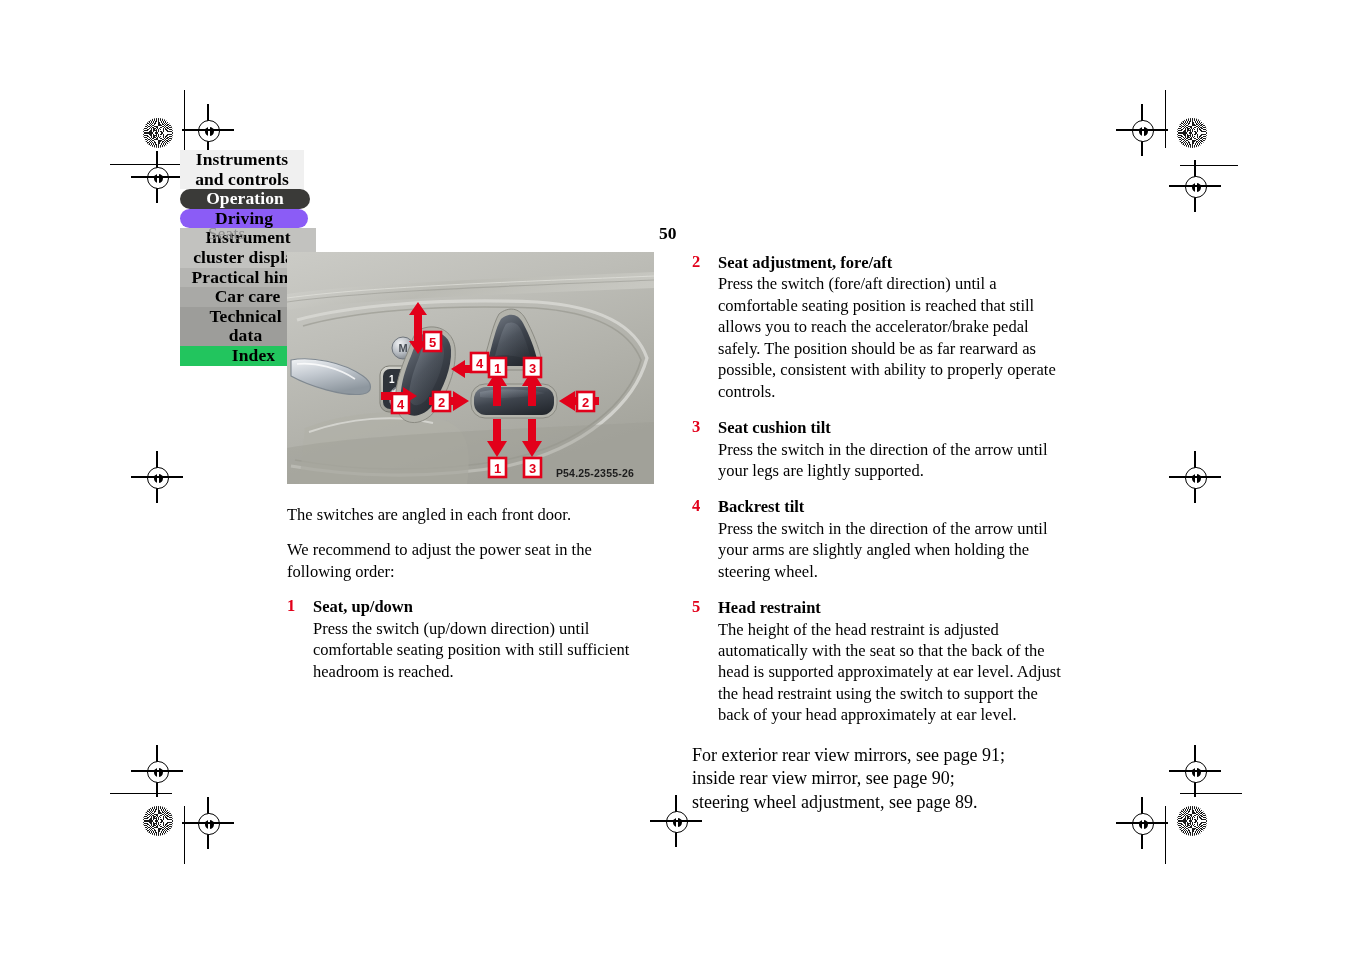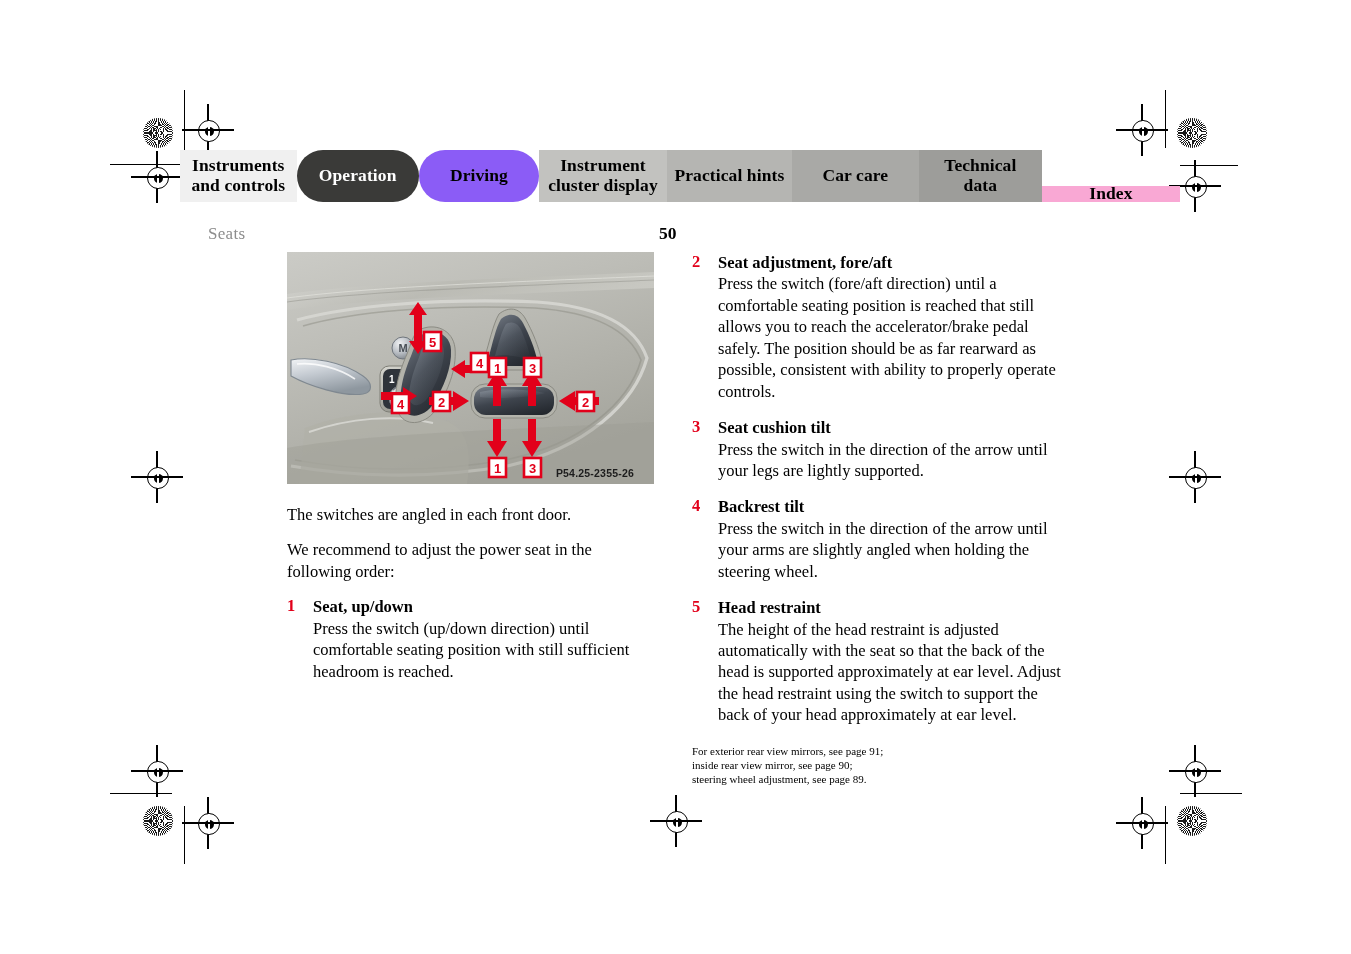--- a/index.html
+++ b/index.html
@@ -46,20 +46,21 @@
       repeating-conic-gradient(#1a1a1a 0 4deg, #ffffff 4deg 8deg);
   }
   .trimline { position:absolute; background:#000; }
   .trim-h { height:1.4px; }
   .trim-v { width:1.4px; }
 
   
   .tabbar {
     position:absolute; left:180px; top:150px; width:1000px; height:52px;
     display:flex;
+    flex-direction:column;
   }
   .tab {
     display:flex; align-items:center; justify-content:center; text-align:center;
     font-weight:bold; font-size:17.5px; line-height:1.12; color:#000;
     padding:0 4px; letter-spacing:0.1px;
   }
   .tab.active { color:#ffffff;border-radius:29px; }
 
   
   .runhead {
@@ -97,21 +98,21 @@
   
   ol.steps { margin:0; padding:0; list-style:none; }
   ol.steps > li { position:relative; padding-left:26px; margin-bottom:15px; }
   ol.steps > li:last-child { margin-bottom:0; }
   .step-num {
     position:absolute; left:0; top:0; color:#e2001a; font-weight:bold; font-size:16.5px;
   }
   .step-head { font-weight:bold; font-size:16.5px; color:#000; line-height:1.3; }
   .step-body { font-size:16.5px; color:#000; line-height:1.3; }
 
-  .crossrefs { margin-top:18px; font-size:11px; line-height:1.3; color:#000; }
+  .crossrefs { margin-top:18px; font-size:18px; line-height:1.3; color:#000; }
   .crossrefs div { white-space:nowrap; }
 </style>
 </head>
 <body>
 
 <div class="reg-layer">
 
   <div class="starburst" style="left:143px; top:118px;"></div>
   <div class="crosshair" style="left:182px; top:104px;">
       <span class="ring"></span>
@@ -190,21 +191,21 @@
     </div>
   <div class="tab" style="background:#b5b5b2; width:125px;">
       <span>Practical hints</span>
     </div>
   <div class="tab" style="background:#a9a9a6; width:127px;">
       <span>Car care</span>
     </div>
   <div class="tab" style="background:#9d9d9a; width:123px;">
       <span>Technical<br>data</span>
     </div>
-  <div class="tab" style="background:#f9a8d4; width:139px;margin-top:36px;">
+  <div class="tab" style="background:#22c55e; width:139px;">
       <span>Index</span>
     </div>
 </nav>
 
 <div class="runhead">Seats</div>
 <div class="pagenum">50</div>
 
 <div class="col-left">
 
 

